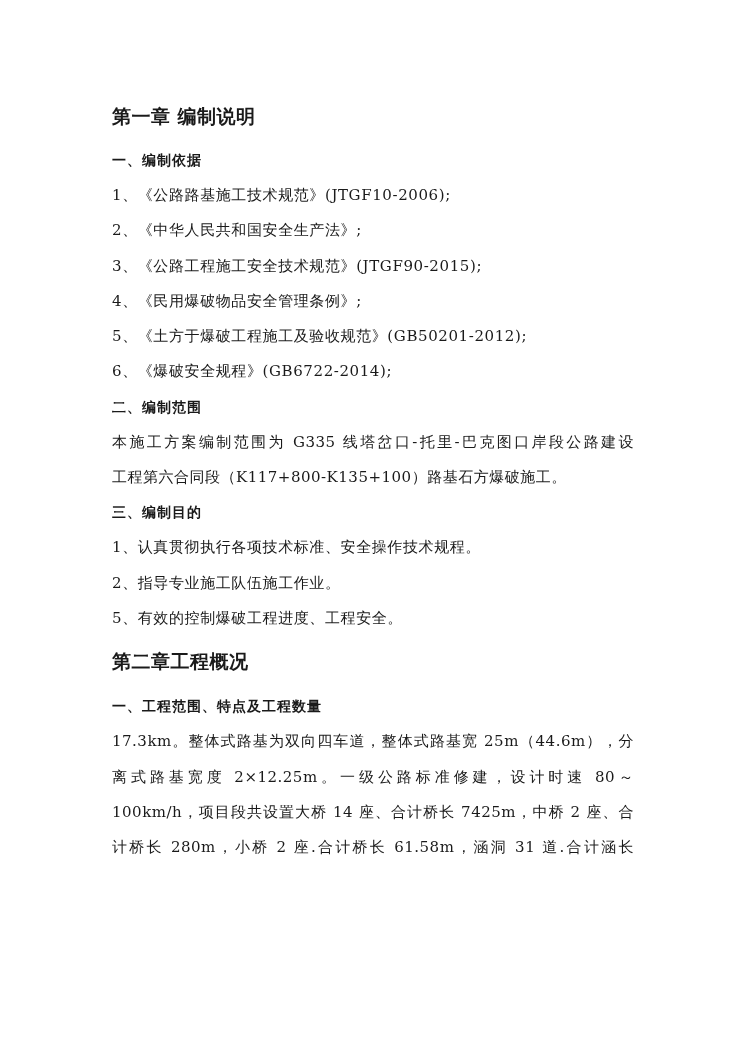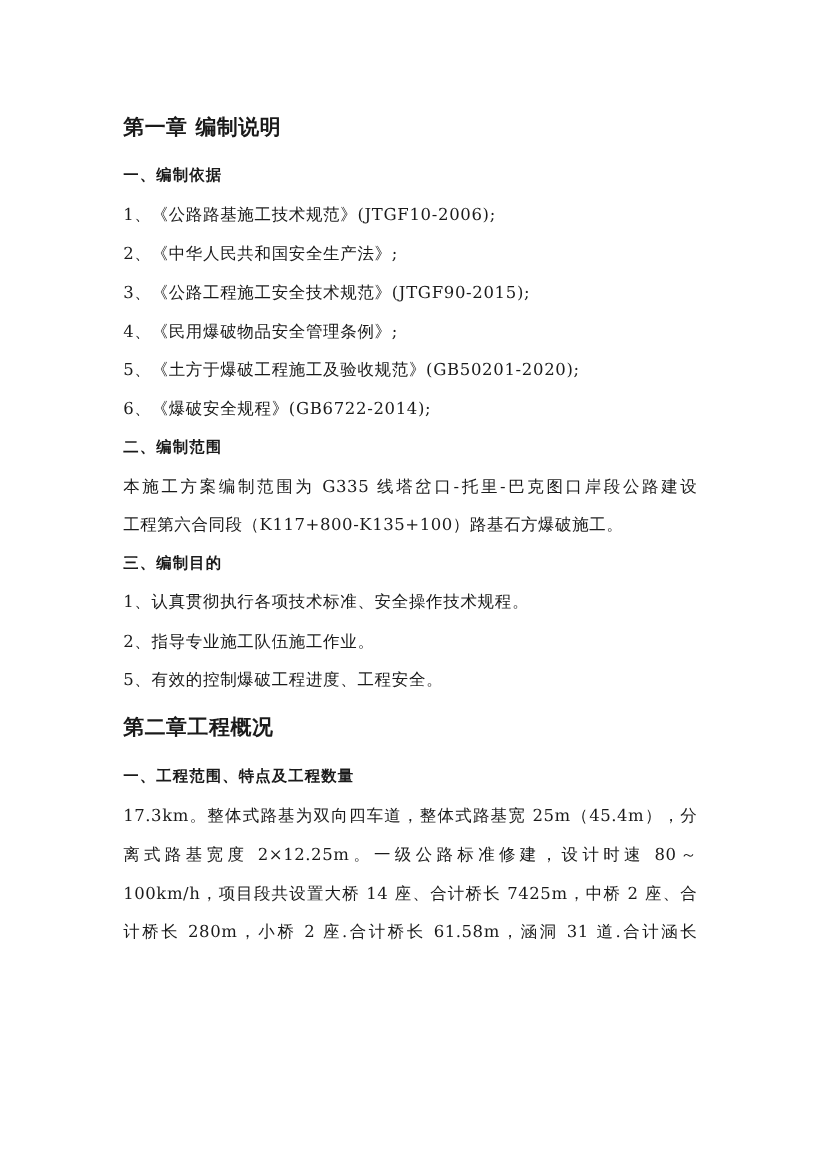--- a/index.html
+++ b/index.html
@@ -77,40 +77,40 @@
 <div class="page">
 
   <h1 class="chapter-title first">第一章  编制说明</h1>
 
   <h2 class="section-title">一、编制依据</h2>
   <div>
     <p class="line">1、《公路路基施工技术规范》(JTGF10-2006);</p>
     <p class="line">2、《中华人民共和国安全生产法》;</p>
     <p class="line">3、《公路工程施工安全技术规范》(JTGF90-2015);</p>
     <p class="line">4、《民用爆破物品安全管理条例》;</p>
-    <p class="line">5、《土方于爆破工程施工及验收规范》(GB50201-2020);</p>
+    <p class="line">5、《土方于爆破工程施工及验收规范》(GB50201-2012);</p>
     <p class="line">6、《爆破安全规程》(GB6722-2014);</p>
   </div>
 
   <h2 class="section-title">二、编制范围</h2>
   <p class="para">
     <span class="pline">本施工方案编制范围为 G335 线塔岔口-托里-巴克图口岸段公路建设</span>
     <span class="pline last">工程第六合同段（K117+800-K135+100）路基石方爆破施工。</span>
   </p>
 
   <h2 class="section-title">三、编制目的</h2>
   <div>
     <p class="line">1、认真贯彻执行各项技术标准、安全操作技术规程。</p>
     <p class="line">2、指导专业施工队伍施工作业。</p>
     <p class="line">5、有效的控制爆破工程进度、工程安全。</p>
   </div>
 
   <h1 class="chapter-title second">第二章工程概况</h1>
 
   <h2 class="section-title">一、工程范围、特点及工程数量</h2>
   <p class="para">
-    <span class="pline">17.3km。整体式路基为双向四车道，整体式路基宽 25m（45.4m），分</span>
+    <span class="pline">17.3km。整体式路基为双向四车道，整体式路基宽 25m（44.6m），分</span>
     <span class="pline">离式路基宽度 2×12.25m。一级公路标准修建，设计时速 80～</span>
     <span class="pline">100km/h，项目段共设置大桥 14 座、合计桥长 7425m，中桥 2 座、合</span>
     <span class="pline">计桥长 280m，小桥 2 座.合计桥长 61.58m，涵洞 31 道.合计涵长</span>
   </p>
 
 </div>
 
 </body></html>

